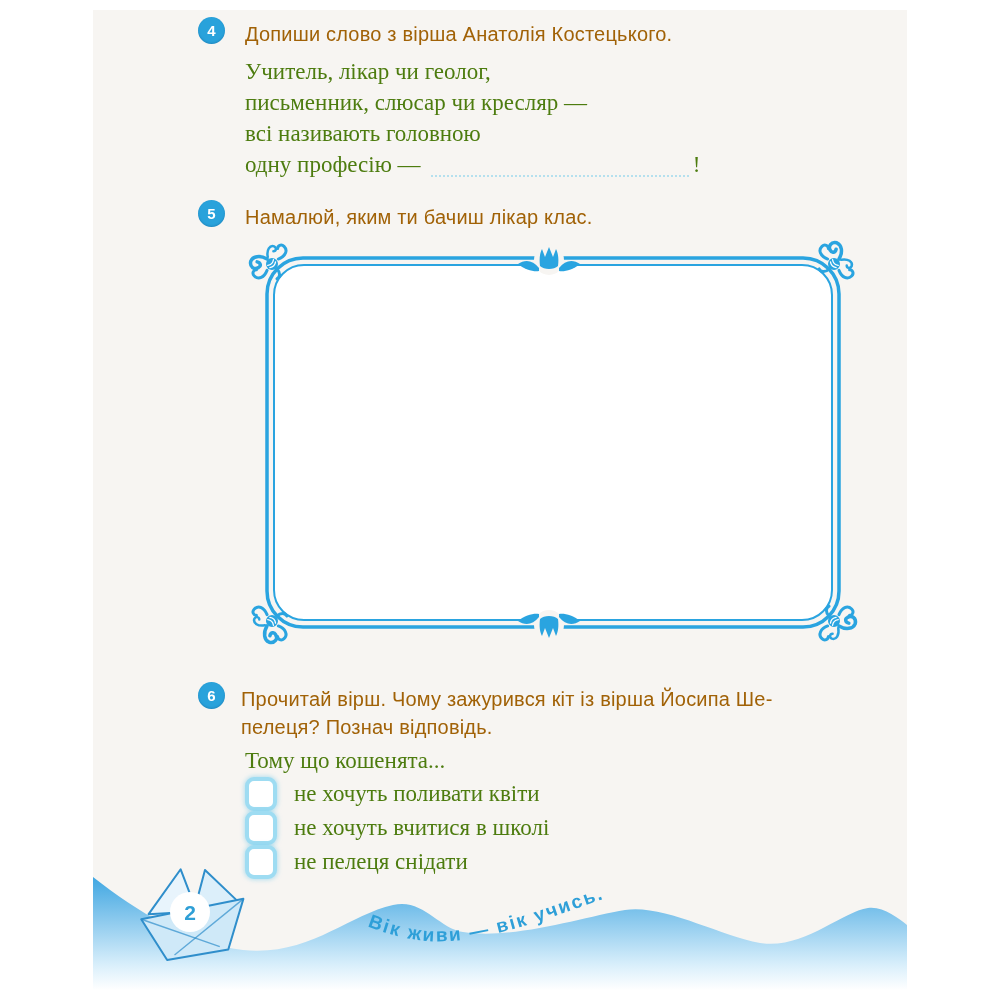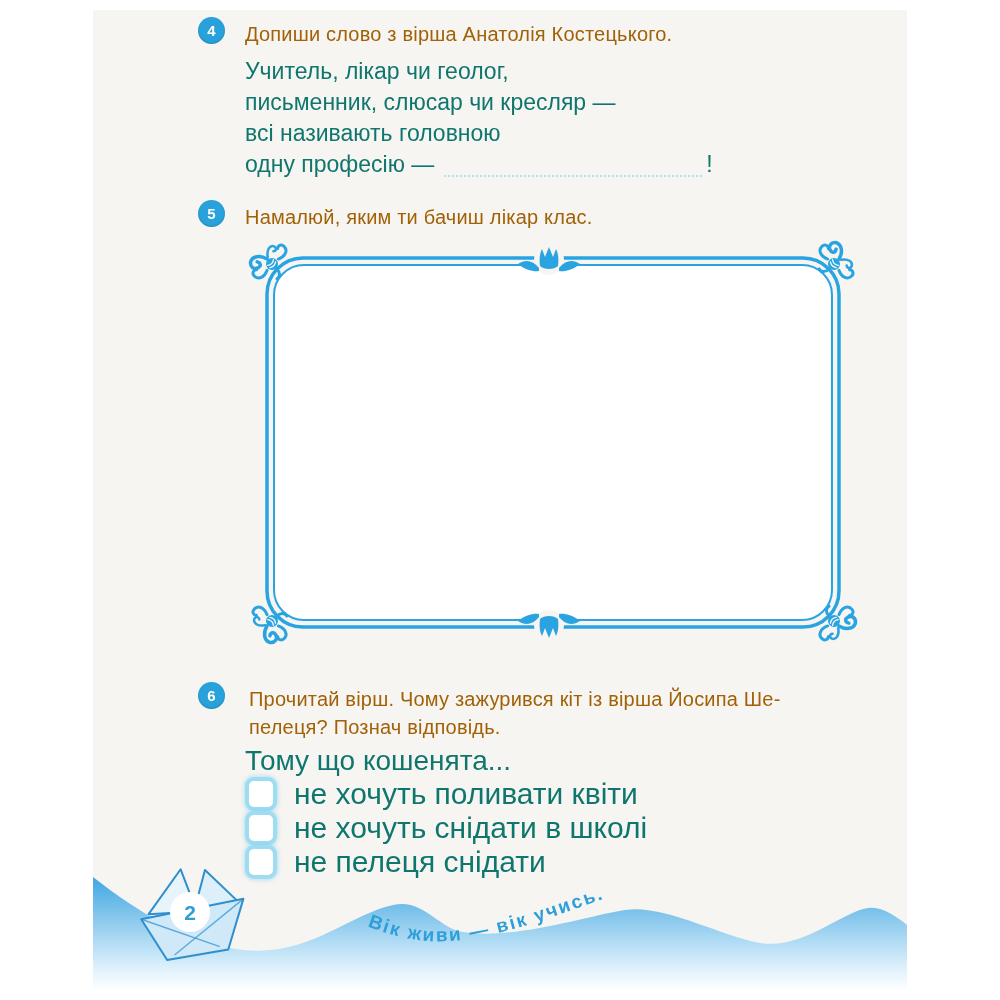--- a/index.html
+++ b/index.html
@@ -8,34 +8,34 @@
   .page-card{position:absolute;left:93px;top:10px;width:814px;height:980px;
              background:#f7f5f2;}
   
   .badge{position:absolute;width:27px;height:27px;border-radius:50%;
          background:#29a2db;color:#ffffff;font-weight:bold;font-size:15px;
          display:flex;align-items:center;justify-content:center;
          font-family:"Liberation Sans",sans-serif;
          box-shadow:inset 0 -1px 2px rgba(0,60,110,.25);}
   .instruction{position:absolute;color:#a16207;font-size:20px;line-height:28px;
                font-weight:500;white-space:pre-line;letter-spacing:.2px;}
-  .serif{font-family:Liberation Sans, sans-serif;color:#0f766e;}
+  .serif{font-family:Liberation Serif, serif;color:#4d7c0f;}
   .poem{position:absolute;left:152px;top:46px;font-size:23px;line-height:31px;
         white-space:pre-line;}
   .poem-last{position:absolute;left:152px;top:139px;height:31px;
              display:flex;align-items:baseline;font-size:23px;line-height:31px;}
   .blank{display:inline-block;width:258px;height:20px;margin:0 4px 0 10px;
          border-bottom:2px dotted #b5e0ee;align-self:flex-end;margin-bottom:3px;}
-  .prompt{position:absolute;left:152px;top:736px;font-size:28px;line-height:30px;}
+  .prompt{position:absolute;left:152px;top:736px;font-size:23px;line-height:30px;}
   .options{position:absolute;left:152px;top:767px;}
   .option-row{display:flex;align-items:center;height:34px;}
   .checkbox{width:24px;height:26px;background:#ffffff;border:4px solid #9edcf2;
             border-radius:9px;box-shadow:0 0 4px 1px rgba(130,205,235,.55);
             flex:0 0 auto;}
-  .option-label{margin-left:17px;font-size:30px;}
+  .option-label{margin-left:17px;font-size:23px;}
   .frame-wrap{position:absolute;left:150px;top:215px;width:640px;height:445px;}
   .footer-wrap{position:absolute;left:0;bottom:0;width:814px;height:140px;}
   svg{display:block;}
   .proverb-text{font-family:"Liberation Sans",sans-serif;font-weight:bold;
                 font-size:19px;fill:#2e9fd8;letter-spacing:2px;}
   .pageno-text{font-family:"Liberation Sans",sans-serif;font-weight:bold;
                font-size:21px;fill:#2f9fd6;}
 </style>
 </head>
 <body>
@@ -86,31 +86,31 @@
       <use href="#tulip" transform="translate(306,398) scale(1,-1)"></use>
 
       <use href="#fleur" transform="translate(29,39) rotate(-45)"></use>
       <use href="#fleur" transform="translate(591,39) rotate(45)"></use>
       <use href="#fleur" transform="translate(29,396) rotate(-135)"></use>
       <use href="#fleur" transform="translate(591,396) rotate(135)"></use>
     </svg>
   </div>
 
   <div class="badge" style="left:105px;top:672px;">6</div>
-  <div class="instruction" style="left:156px;top:675px;width:620px;">Прочитай вірш. Чому зажурився кіт із вірша Йосипа Ше-
+  <div class="instruction" style="left:148px;top:675px;width:620px;">Прочитай вірш. Чому зажурився кіт із вірша Йосипа Ше-
 пелеця? Познач відповідь.</div>
   <div class="prompt serif">Тому що кошенята...</div>
   <div class="options">
     <div class="option-row">
       <span class="checkbox"></span>
       <span class="option-label serif">не хочуть поливати квіти</span>
     </div>
     <div class="option-row">
       <span class="checkbox"></span>
-      <span class="option-label serif">не хочуть снідати в школі</span>
+      <span class="option-label serif">не хочуть вчитися в школі</span>
     </div>
     <div class="option-row">
       <span class="checkbox"></span>
       <span class="option-label serif">не пелеця снідати</span>
     </div>
   </div>
 
   <div class="footer-wrap">
     <svg width="814" height="140" viewBox="0 0 814 140">
       <defs>

